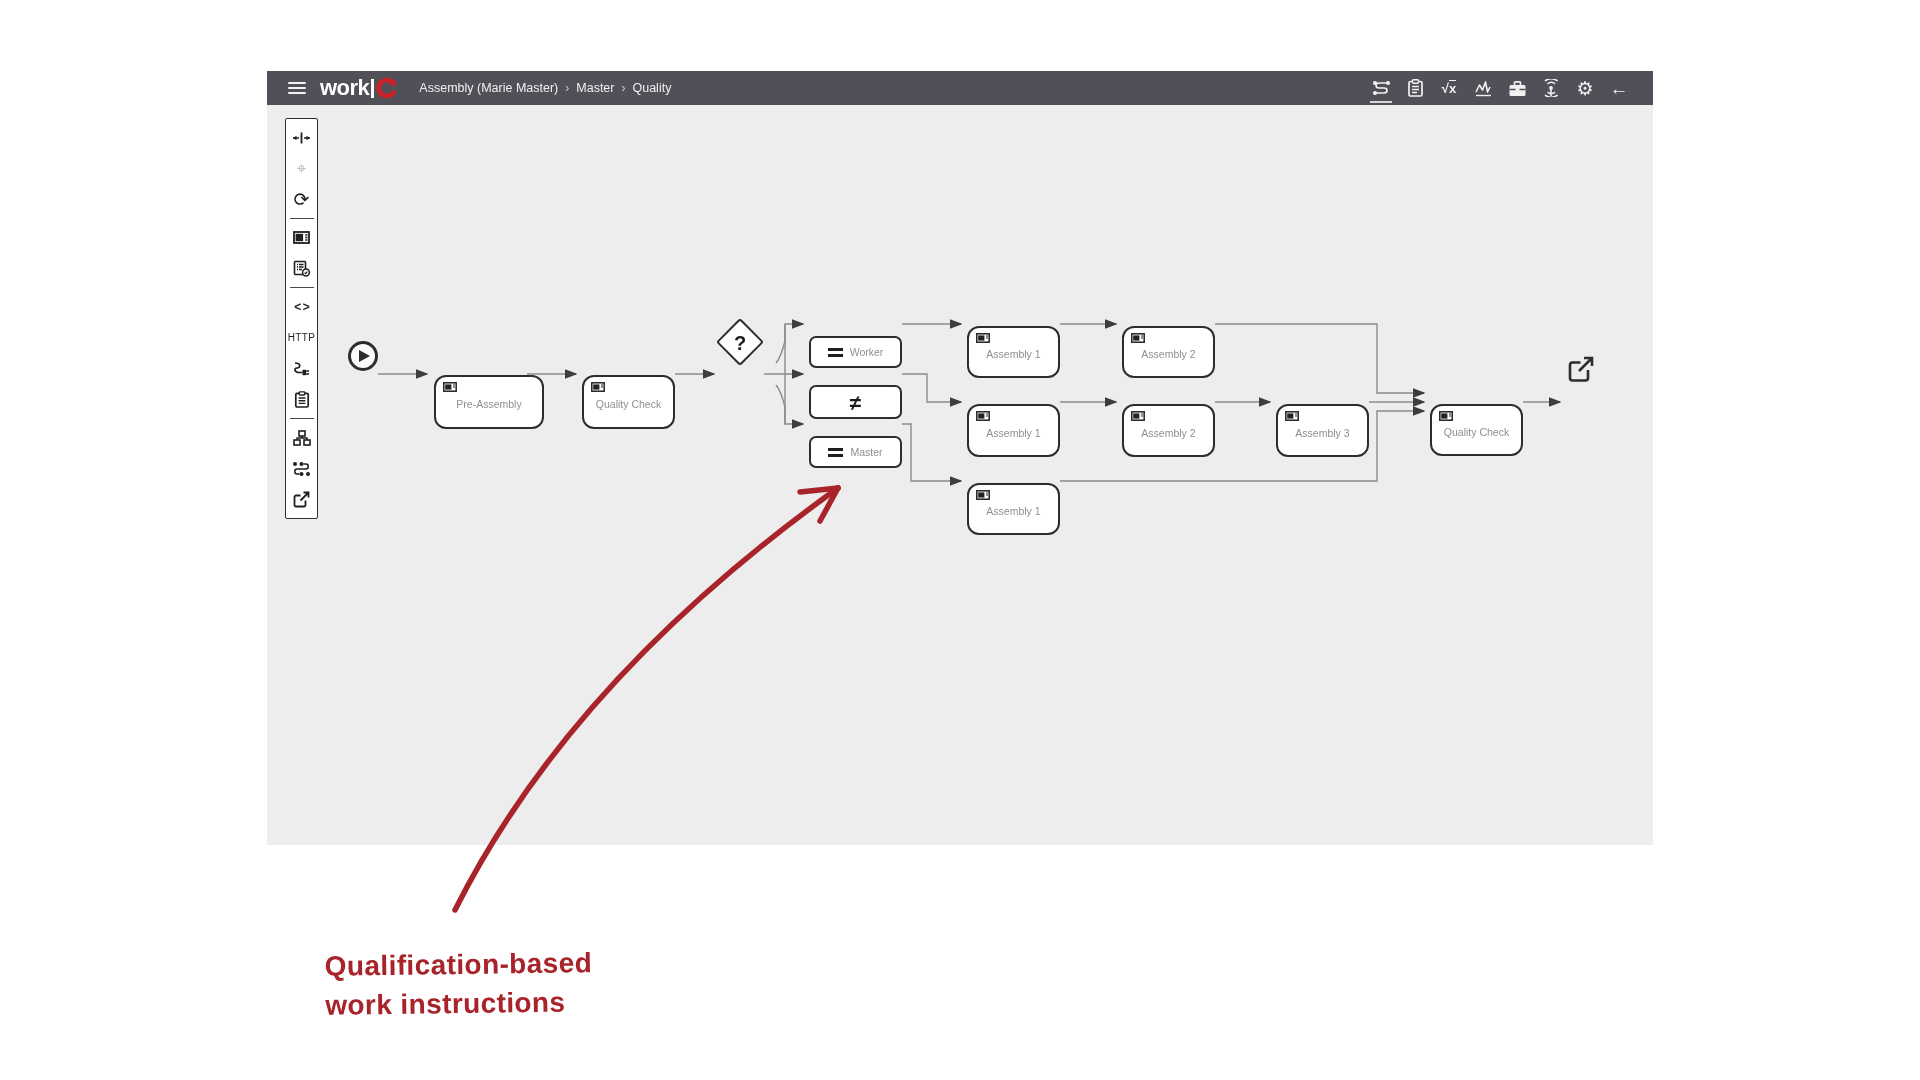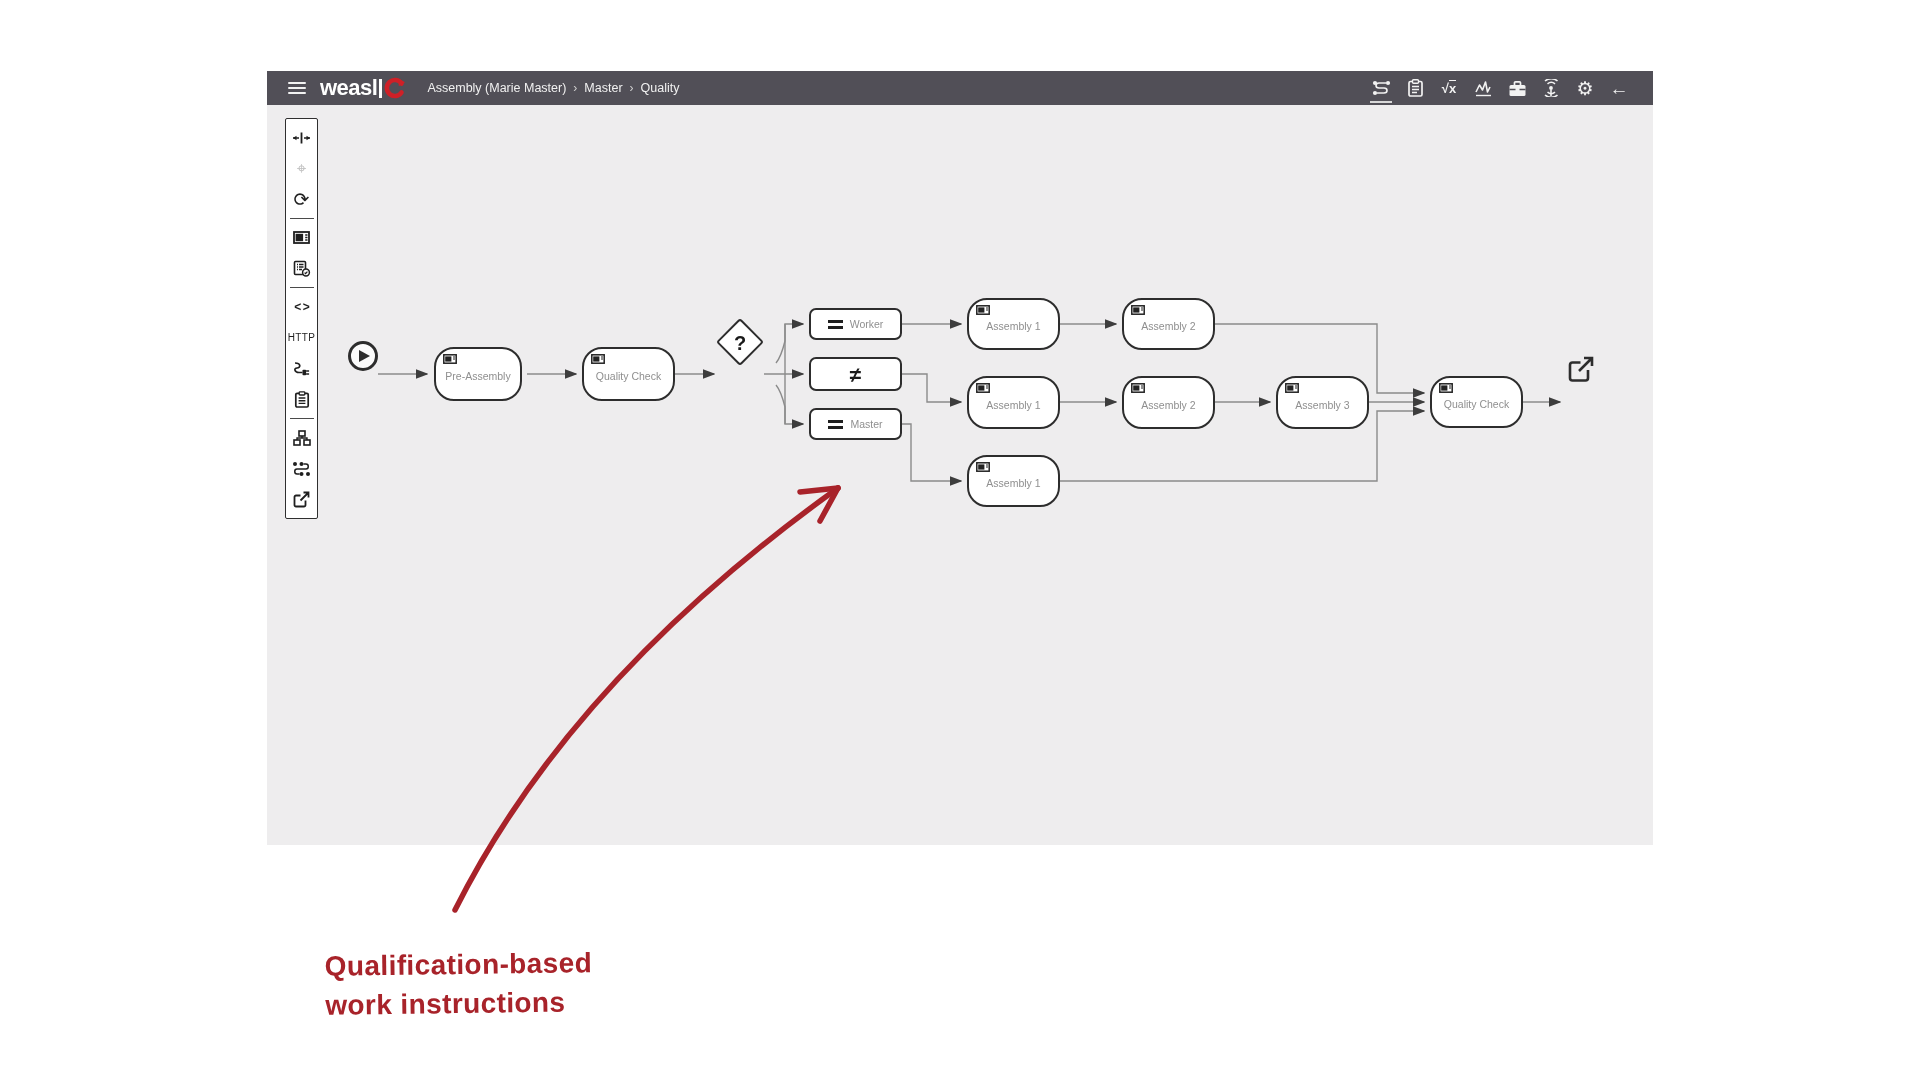--- a/index.html
+++ b/index.html
@@ -31,22 +31,22 @@
   .titem .tglyph { font-size:17px; line-height:1; }
   .titem.disabled { color:#bdbdbd; }
   .titem .http { font-size:10px; font-weight:400; letter-spacing:0.3px; }
   .tdivider { width:24px; height:0; border-top:1.5px solid #4a4a4a; margin:3px 0; }
 
   
   .canvas { position:absolute; left:0; top:34px; width:1386px; height:740px; }
   .edges { position:absolute; left:0; top:0; width:1386px; height:740px; }
   .edge { fill:none; stroke:#8b8b8b; stroke-width:1.4; }
 
-  .node { position:absolute; background:#ffffff; border:2px solid #2d2d2d; }
-  .task { border-radius:20px; display:flex; align-items:center; justify-content:center; }
+  .node { position:absolute; background:#ffffff; border:2px solid #2d2d2d;margin-top:28px; }
+  .task { border-radius:12px; display:flex; align-items:center; justify-content:center; }
   .task .tlabel { color:#8f8f8f; font-size:10.5px; margin-top:4px; }
   .corner-icon { position:absolute; top:5px; left:7px; }
 
   .cond { border-radius:7px; display:flex; align-items:center; justify-content:center; gap:7px; }
   .cond .clabel { color:#8f8f8f; font-size:10.5px; }
   .eqbars { width:15px; height:9px; border-top:3px solid #1f1f1f; border-bottom:3px solid #1f1f1f; }
   .neq { font-size:21px; font-weight:700; color:#1b1b1b; line-height:1; }
 
   .startnode { position:absolute; left:81px; top:236px; width:30px; height:30px; border:3px solid #2d2d2d; border-radius:50%; background:#fbfbfb; display:flex; align-items:center; justify-content:center; cursor:pointer; }
   .play { width:0; height:0; border-left:11px solid #2d2d2d; border-top:6.5px solid transparent; border-bottom:6.5px solid transparent; margin-left:3px; }
@@ -66,21 +66,21 @@
 <div class="app">
 
   <div class="header">
     <div class="hamburger">
         <i></i>
         <i></i>
         <i></i>
       </div>
 
     <div class="logo">
-      <span class="logo-text">weasl</span>
+      <span class="logo-text">work</span>
       <span class="logo-bar"></span>
       <svg width="22" height="22" viewBox="0 0 22 22">
         <path d="M18.5,6.5 A8,8 0 1 0 18.5,15.5" fill="none" stroke="#cf2027" stroke-width="4.6" stroke-linecap="round"></path>
         <polygon points="15.5,1.5 22,5.2 15.8,9.2" fill="#cf2027"></polygon>
       </svg>
     </div>
 
     <div class="crumbs">
       <span class="crumb">Assembly (Marie Master)</span>
       <span class="crumb-sep">›</span>
@@ -162,21 +162,21 @@
       <path class="edge" d="M1102,297 H1157" marker-end="url(#arr)"></path>
       <path class="edge" d="M635,319 H644 V376 H694" marker-end="url(#arr)"></path>
       <path class="edge" d="M793,376 H1110 V306 H1157" marker-end="url(#arr)"></path>
       <path class="edge" d="M1256,297 H1293" marker-end="url(#arr)"></path>
     </svg>
 
     <div class="startnode">
       <div class="play"></div>
     </div>
 
-    <div class="node task" style="left:167px; top:242px; width:88px; height:54px;">
+    <div class="node task" style="left:167px; top:242px; width:110px; height:54px;">
       <svg class="corner-icon" width="14" height="10" viewBox="0 0 14 10">
           <rect x="0.8" y="0.8" width="12.4" height="8.4" fill="none" stroke="#222" stroke-width="1.5"></rect>
           <rect x="2.2" y="2.4" width="6.2" height="5.2" fill="#222"></rect>
           <path d="M10,3 h2 M10,5 h2" stroke="#222" stroke-width="1.2"></path>
         </svg>
       <span class="tlabel">Pre-Assembly</span>
     </div>
     <div class="node task" style="left:315px; top:242px; width:93px; height:54px;">
       <svg class="corner-icon" width="14" height="10" viewBox="0 0 14 10">
           <rect x="0.8" y="0.8" width="12.4" height="8.4" fill="none" stroke="#222" stroke-width="1.5"></rect>

